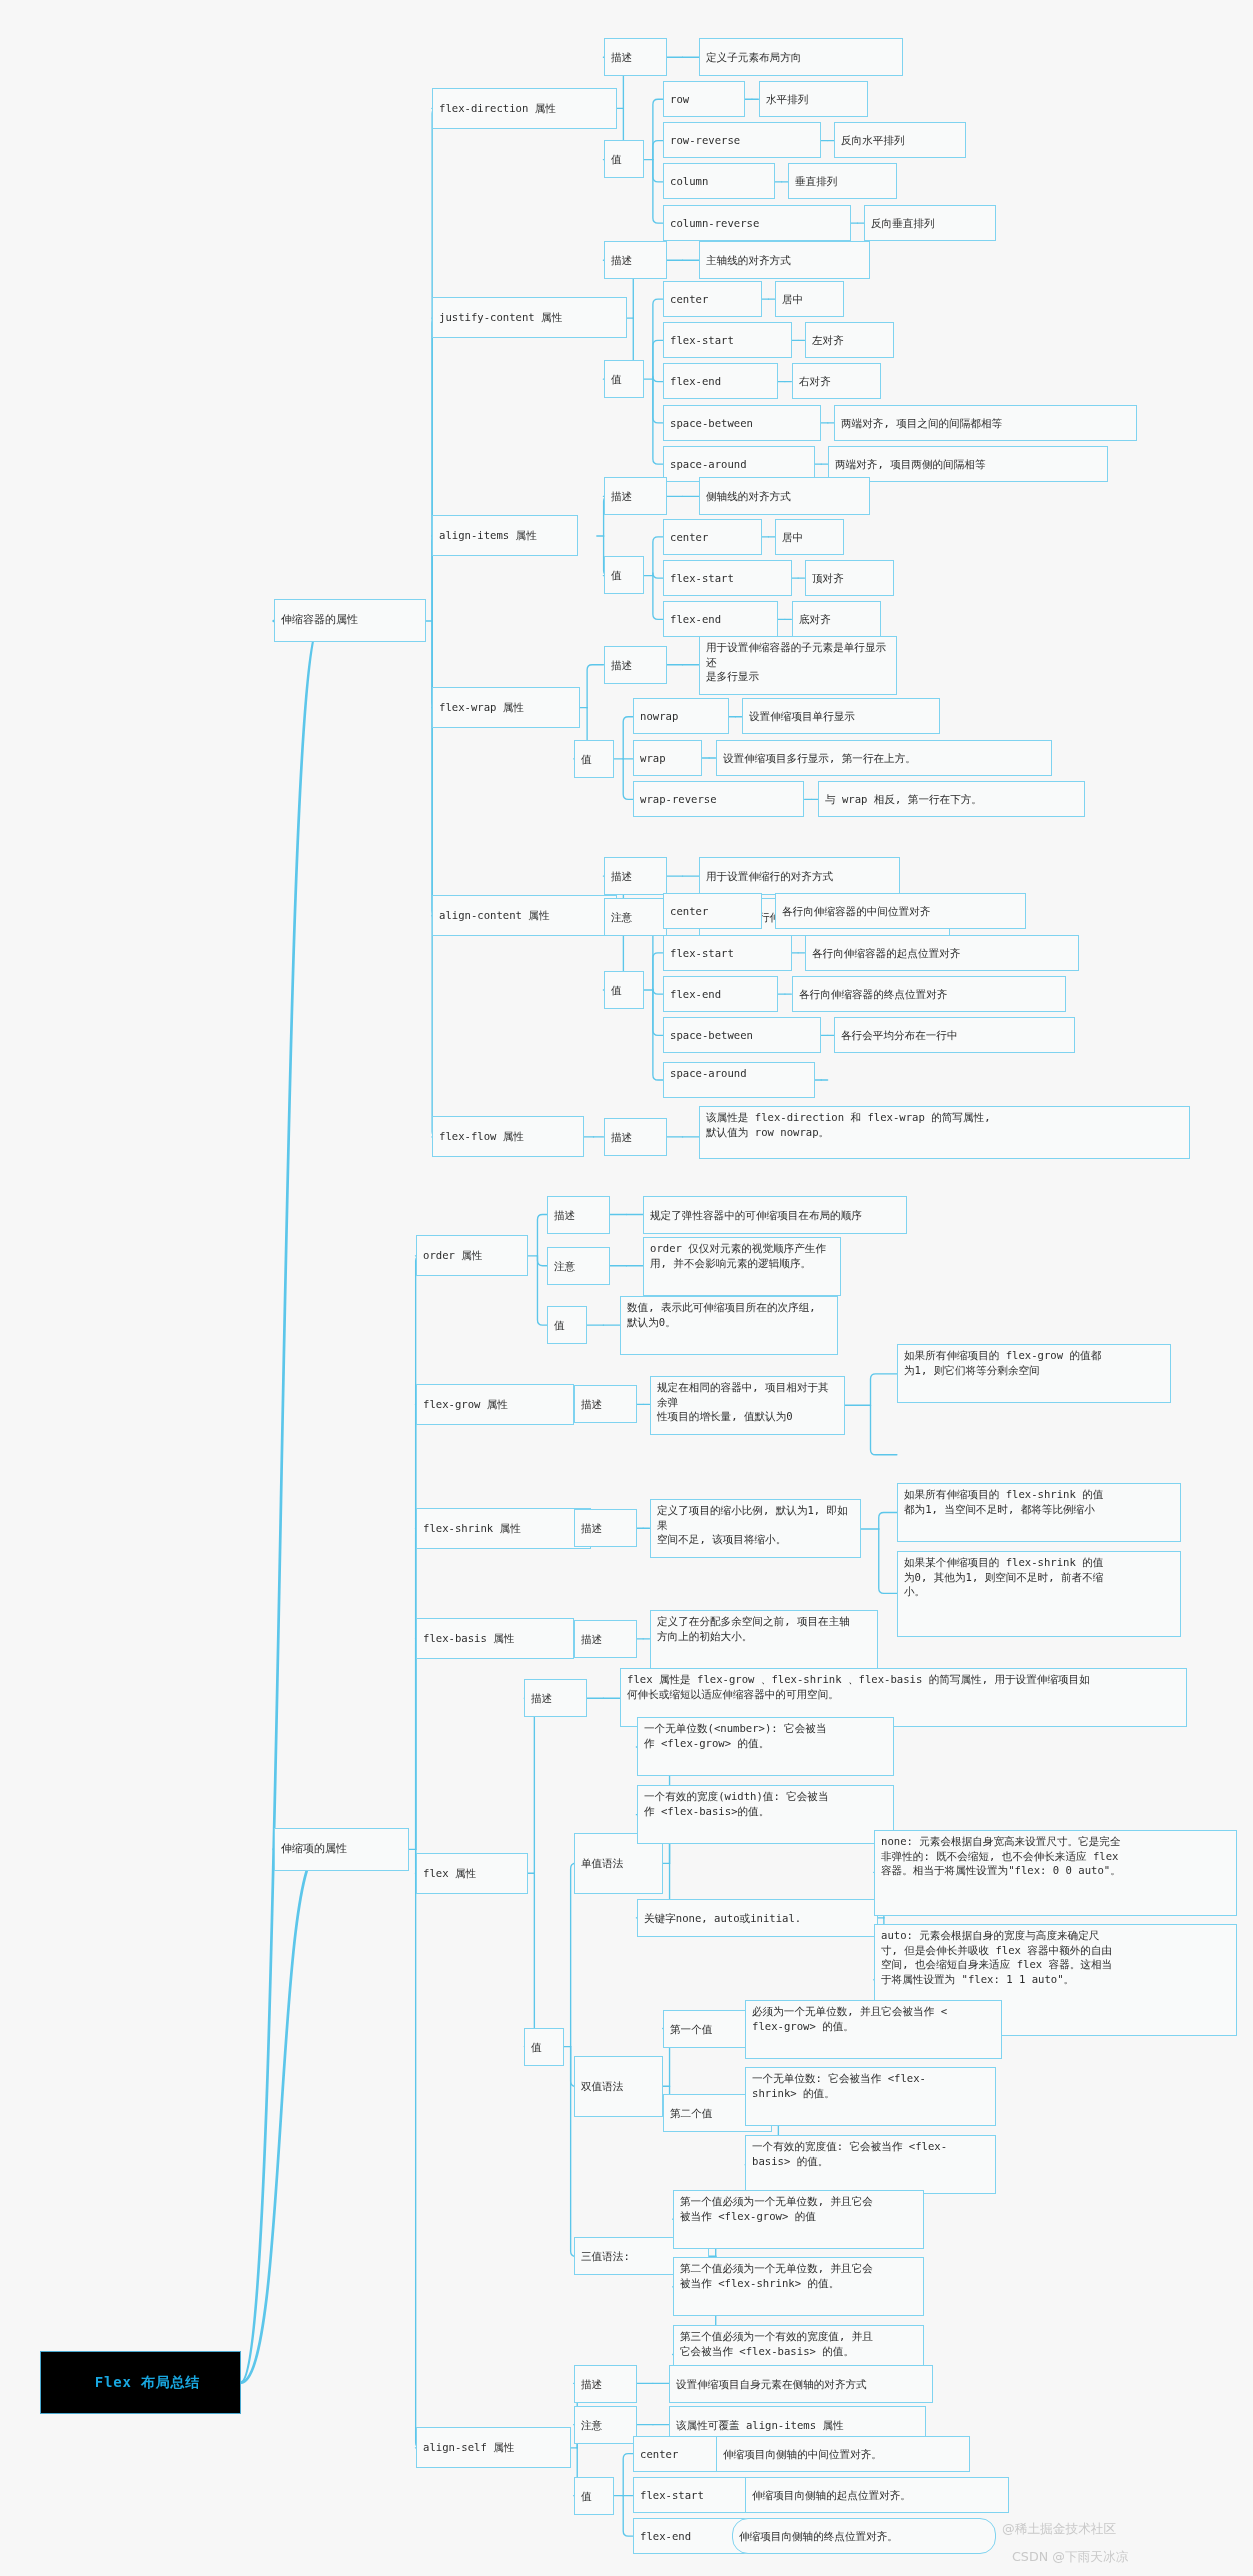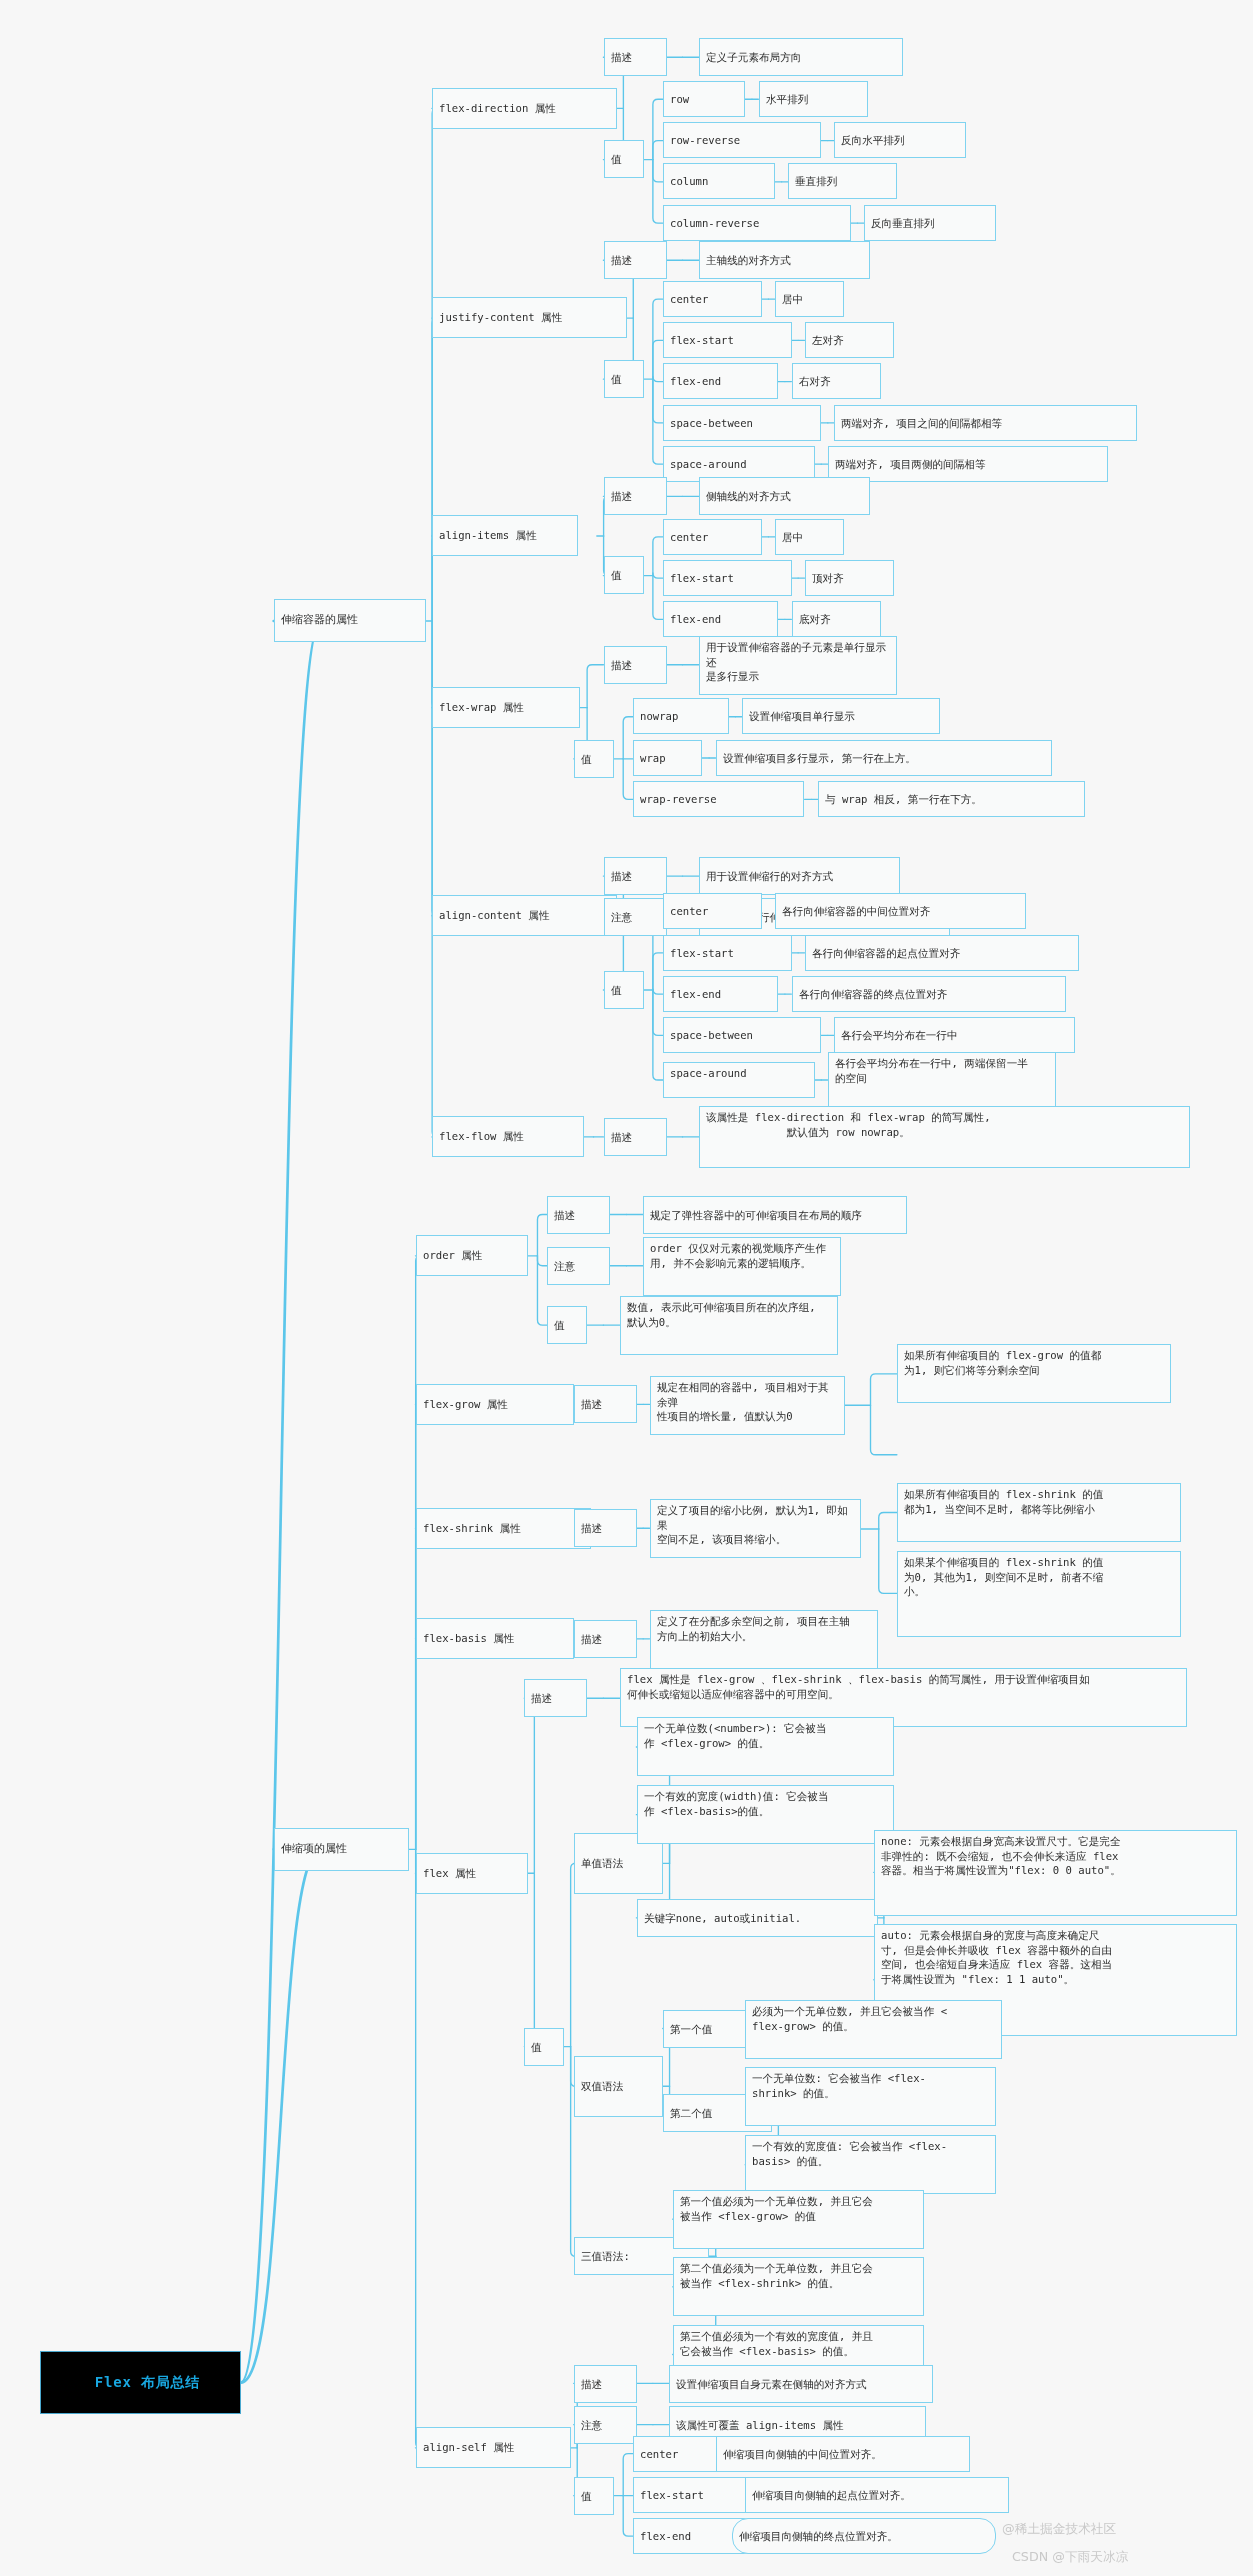--- a/index.html
+++ b/index.html
@@ -305,26 +305,24 @@
   <div class="node" style="left: 604px; top: 971px; width: 40px; height: 38px;">值</div>
   <div class="node" style="left: 663px; top: 893px; width: 99px; height: 36px;">center</div>
   <div class="node" style="left: 775px; top: 893px; width: 251px; height: 36px;">各行向伸缩容器的中间位置对齐</div>
   <div class="node" style="left: 663px; top: 935px; width: 129px; height: 36px;">flex-start</div>
   <div class="node" style="left: 805px; top: 935px; width: 274px; height: 36px;">各行向伸缩容器的起点位置对齐</div>
   <div class="node" style="left: 663px; top: 976px; width: 115px; height: 36px;">flex-end</div>
   <div class="node" style="left: 792px; top: 976px; width: 274px; height: 36px;">各行向伸缩容器的终点位置对齐</div>
   <div class="node" style="left: 663px; top: 1017px; width: 158px; height: 36px;">space-between</div>
   <div class="node" style="left: 834px; top: 1017px; width: 241px; height: 36px;">各行会平均分布在一行中</div>
   <div class="node multi" style="left: 663px; top: 1062px; width: 152px; height: 36px;">space-around</div>
-  <div class="node multi" style="left: 828px; top: 1052px; width: 228px; height: 59px;">各行会平均分布在一行中, 两端保留一半
-的空间</div>
 
   <div class="node" style="left: 432px; top: 1116px; width: 152px; height: 41px;">flex-flow 属性</div>
   <div class="node" style="left: 604px; top: 1118px; width: 63px; height: 38px;">描述</div>
-  <div class="node multi" style="left: 699px; top: 1106px; width: 491px; height: 62px; text-align: center;">该属性是 flex-direction 和 flex-wrap 的简写属性,
+  <div class="node multi" style="left: 699px; top: 1106px; width: 491px; height: 53px;">该属性是 flex-direction 和 flex-wrap 的简写属性,
 默认值为 row nowrap。</div>
 
   <div class="node lvl1" style="left: 274px; top: 1828px; width: 135px; height: 43px;">伸缩项的属性</div>
 
   <div class="node" style="left: 416px; top: 1235px; width: 112px; height: 41px;">order 属性</div>
   <div class="node" style="left: 547px; top: 1196px; width: 63px; height: 38px;">描述</div>
   <div class="node" style="left: 643px; top: 1196px; width: 264px; height: 38px;">规定了弹性容器中的可伸缩项目在布局的顺序</div>
   <div class="node" style="left: 547px; top: 1247px; width: 63px; height: 38px;">注意</div>
   <div class="node multi" style="left: 643px; top: 1237px; width: 198px; height: 59px;">order 仅仅对元素的视觉顺序产生作
 用, 并不会影响元素的逻辑顺序。</div>

